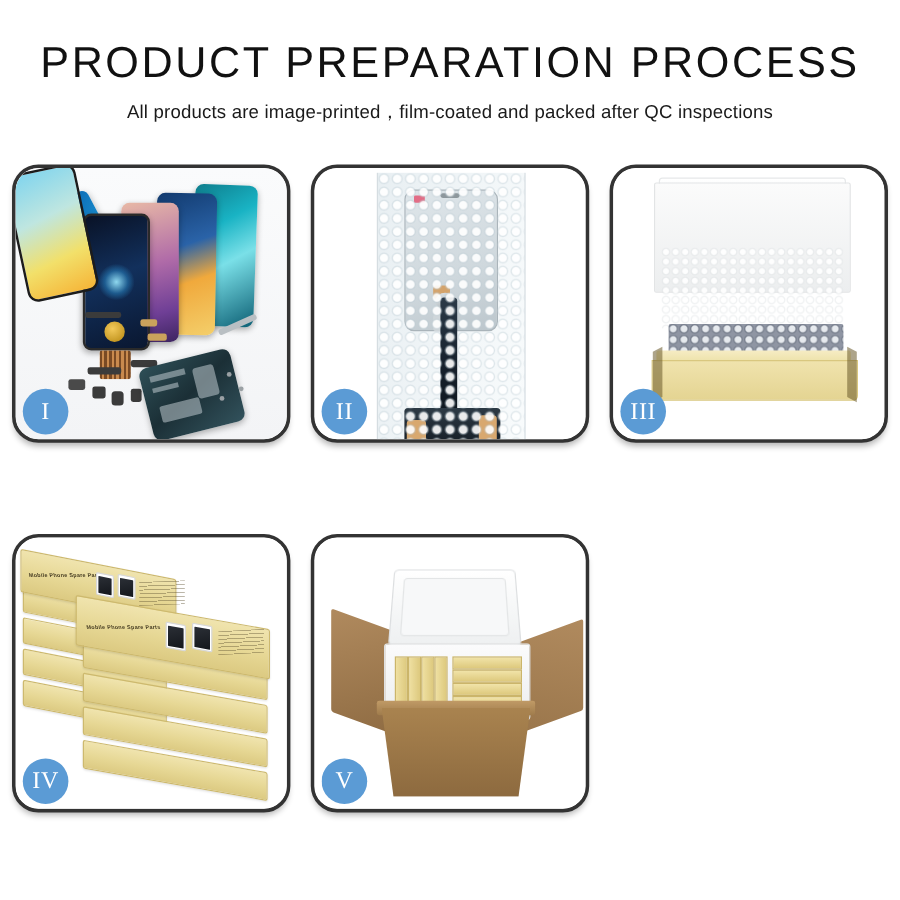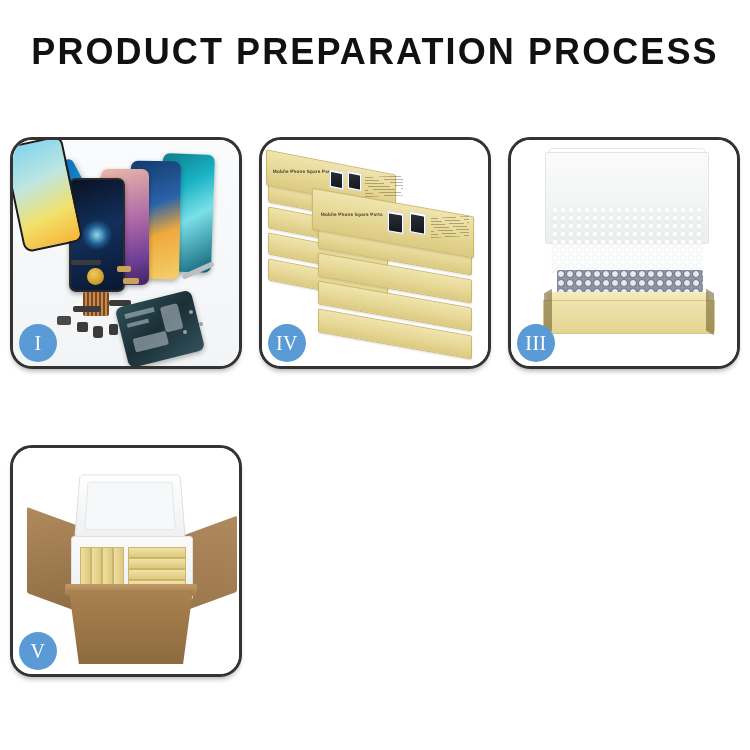--- a/index.html
+++ b/index.html
@@ -8,21 +8,21 @@
     background:#ffffff;
     font-family:"Liberation Sans", sans-serif;
     overflow:hidden;
     position:relative;
   }
   .page{width:750px;height:750px;position:relative;}
 
   
   .header{width:100%;text-align:center;padding-top:34px;box-sizing:border-box;}
   .title{
-    font-size:36px;font-weight:700;color:#111;
+    font-size:36px;font-weight:400;color:#111;
     letter-spacing:2.1px;line-height:1;white-space:nowrap;
   }
   .subtitle{
     margin-top:13px;font-size:15.5px;color:#1a1a1a;
     letter-spacing:.15px;white-space:nowrap;
   }
 
   
   .grid{
     position:absolute;left:10px;top:137px;
@@ -187,20 +187,21 @@
   .tab6a{position:absolute;left:56px;top:96px;width:18px;height:16px;background:rgba(138,112,72,.55);border-radius:1px;}
   .tab6b{position:absolute;left:56px;top:170px;width:16px;height:14px;background:rgba(138,112,72,.5);border-radius:1px;}
 </style>
 </head>
 <body>
 
 <div class="page">
 
   <div class="header">
     <div class="title">PRODUCT PREPARATION PROCESS</div>
+    <div class="subtitle">All products are image-printed，film-coated and packed after QC inspections</div>
   </div>
 
   <div class="grid">
 
     <div class="panel">
       <div class="stage p1">
         <div class="ph ph-film"></div>
         <div class="ph ph-teal"></div>
         <div class="ph ph-orng"></div>
         <div class="ph ph-purp"></div>
@@ -225,20 +226,50 @@
           <i style="left:10px;top:34px;width:34px;height:14px;border-radius:2px;"></i>
         </div>
         <div class="scr" style="left:176px;top:170px;"></div>
         <div class="scr" style="left:186px;top:182px;"></div>
         <div class="scr" style="left:170px;top:190px;"></div>
         <div class="part" style="left:168px;top:128px;width:34px;height:5px;background:#b9bfc3;transform:rotate(-24deg);"></div>
       </div>
       <div class="badge">I</div>
     </div>
 
+    <div class="panel">
+      <div class="stage p2">
+        <div class="pouch">
+          <div class="scr2"></div>
+          <div class="dot-pink"></div>
+          <div class="notch"></div>
+          <div class="tanA"></div>
+          <div class="silver"></div>
+          <div class="conn"></div>
+          <div class="flexstrip"></div>
+          <div class="bottomcl"></div>
+          <div class="tanL"></div>
+          <div class="tanR"></div>
+          <div class="bubbles"></div>
+        </div>
+      </div>
+      <div class="badge">II</div>
+    </div>
+
+    <div class="panel">
+      <div class="stage p3">
+        <div class="lidtop"></div>
+        <div class="lid3"></div>
+        <div class="foam3"></div>
+        <div class="bub3"></div>
+        <div class="rim3"></div>
+        <div class="base3"></div>
+      </div>
+      <div class="badge">III</div>
+    </div>
 
     <div class="panel">
       <div class="stage p4">
 
         <div class="kb" style="left:6px;top:52px;width:118px;height:20px;transform:skewY(11deg);"></div>
         <div class="kb" style="left:6px;top:78px;width:118px;height:20px;transform:skewY(11deg);"></div>
         <div class="kb" style="left:6px;top:104px;width:118px;height:20px;transform:skewY(11deg);"></div>
         <div class="kb" style="left:6px;top:130px;width:118px;height:20px;transform:skewY(11deg);"></div>
 
         <div class="kb" style="left:4px;top:22px;width:128px;height:34px;transform:skewY(11deg);z-index:6;">
@@ -262,32 +293,20 @@
           <div class="kb-img" style="left:74px;top:8px;width:15px;height:20px;">
               <i></i>
             </div>
           <div class="kb-img" style="left:96px;top:5px;width:15px;height:20px;">
               <i></i>
             </div>
           <div class="kb-lines" style="left:118px;top:4px;"></div>
         </div>
       </div>
       <div class="badge">IV</div>
-    </div>
-
-    <div class="panel">
-      <div class="stage p3">
-        <div class="lidtop"></div>
-        <div class="lid3"></div>
-        <div class="foam3"></div>
-        <div class="bub3"></div>
-        <div class="rim3"></div>
-        <div class="base3"></div>
-      </div>
-      <div class="badge">III</div>
     </div>
 
     <div class="panel">
       <div class="stage p5">
         <div class="flapL"></div>
         <div class="flapR"></div>
         <div class="foamLid">
             <i></i>
           </div>
         <div class="foamBox">

